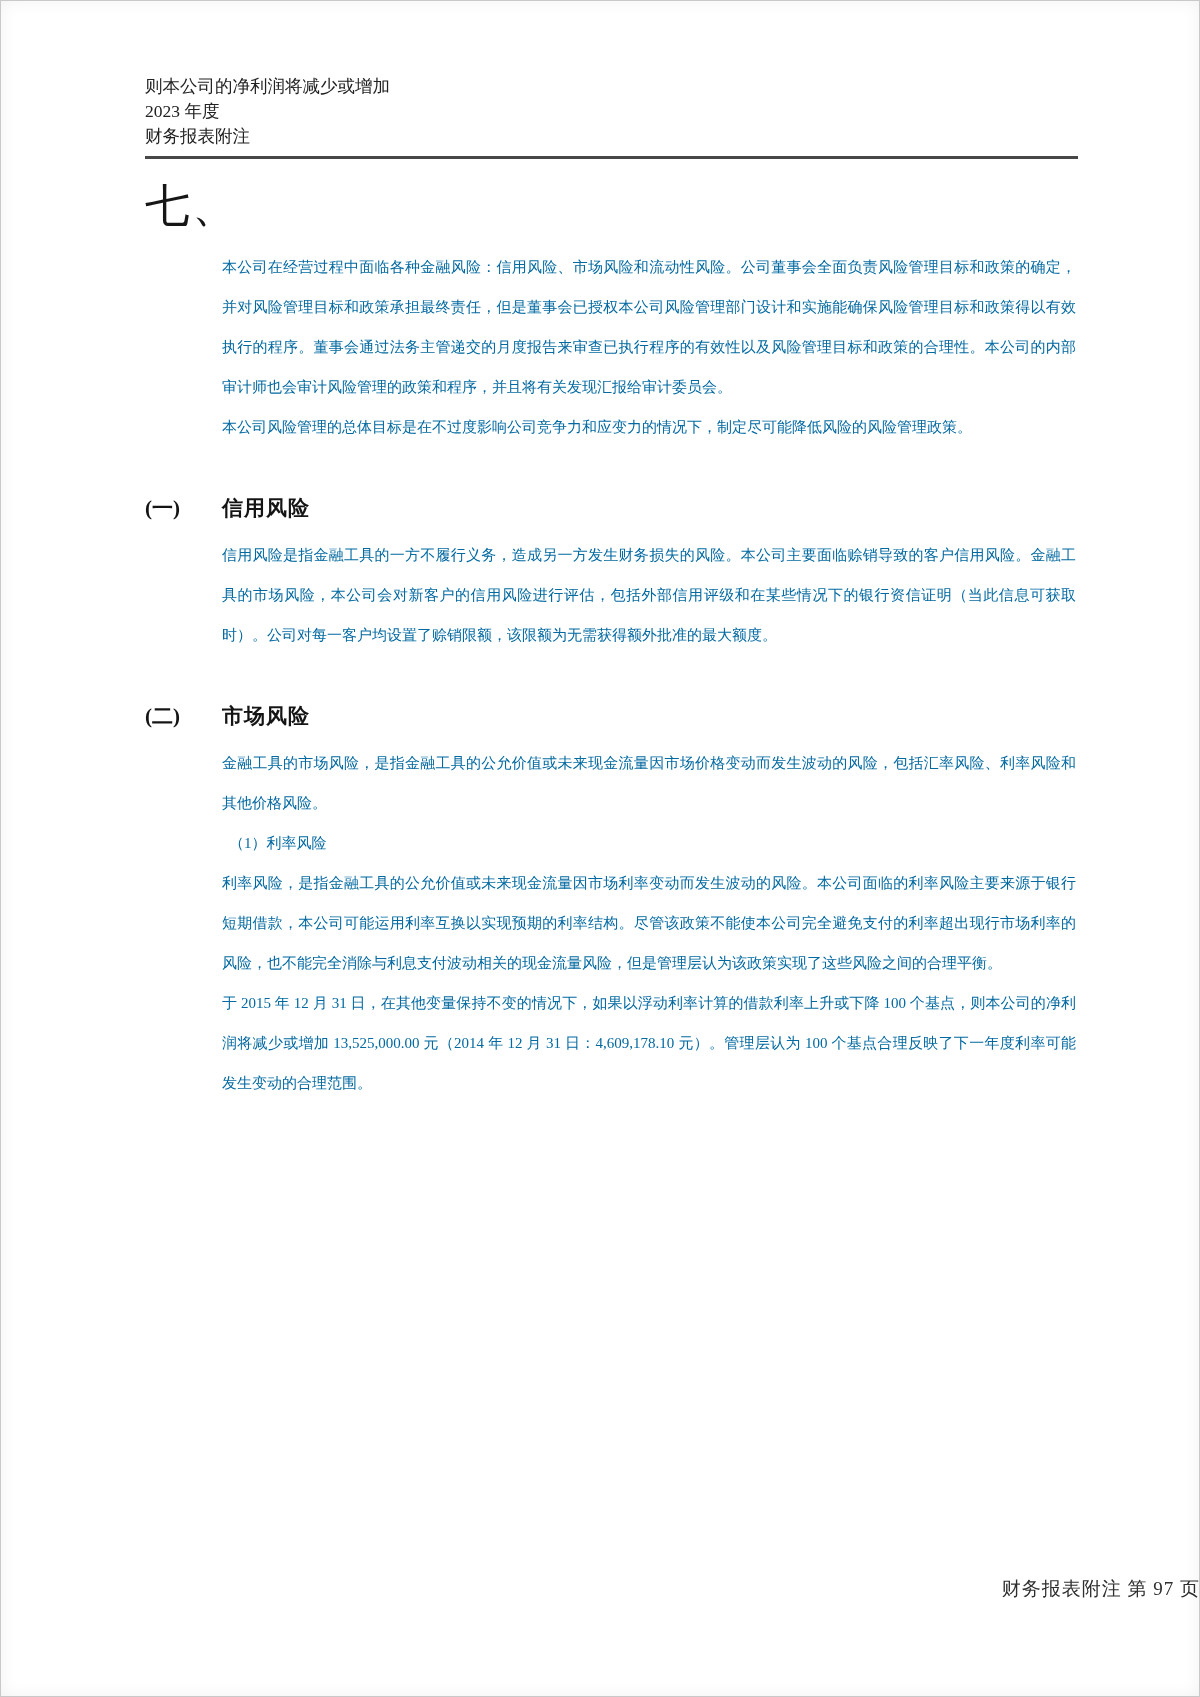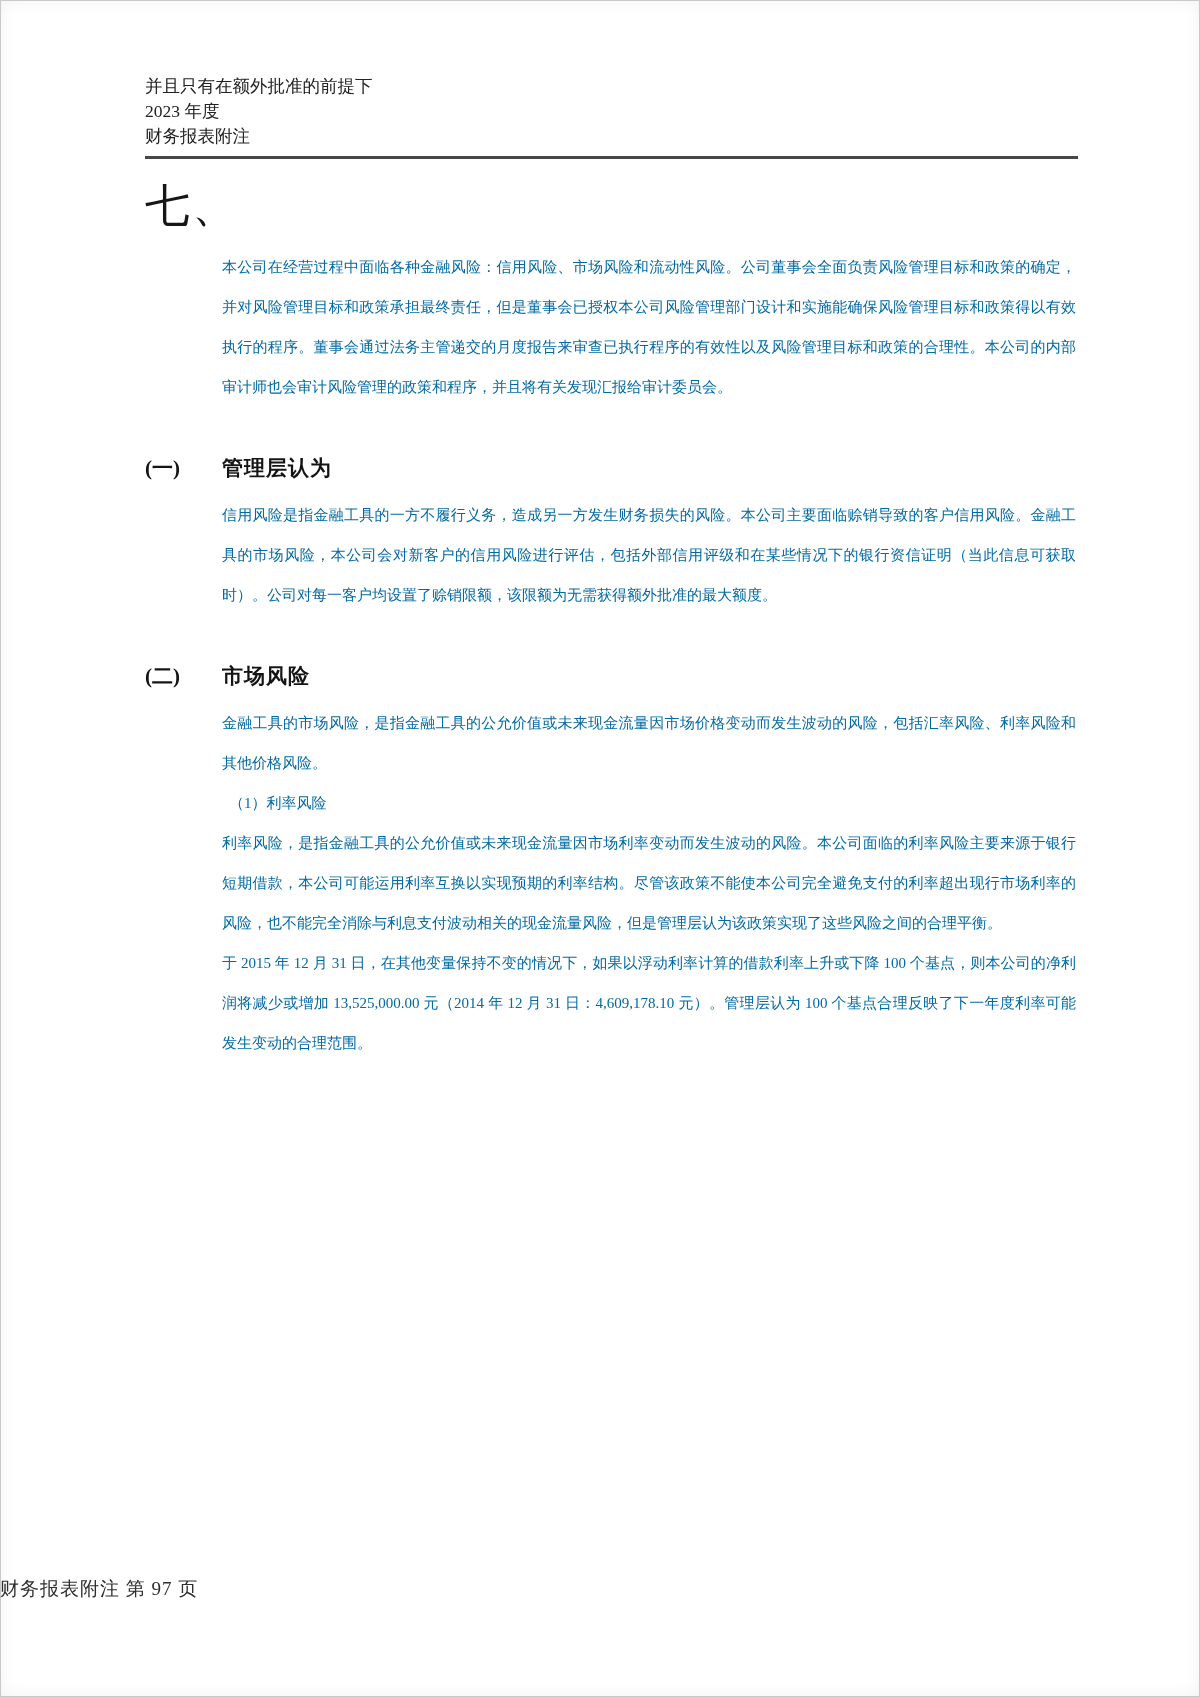--- a/index.html
+++ b/index.html
@@ -72,51 +72,52 @@
   }
   .sec-body { margin-top: 12px; }
 
   .sub-heading { padding-left: 7px; }
 
   .doc-footer {
     position: absolute;
     left: 0;
     right: 0;
     top: 1576px;
-    text-align: left;
+    text-align: right;
     font-size: 19px;
     color: #2e2e2e;
     letter-spacing: 1px;
   }
 </style>
 </head>
 <body>
 
 <div class="page">
 
   <header class="doc-header">
-    <div>并且只有在额外批准的前提下</div>
+    <div>则本公司的净利润将减少或增加</div>
     <div>2023 年度</div>
     <div>财务报表附注</div>
   </header>
 
   <hr class="header-rule">
 
   <h1 class="doc-title">
     <span class="title-num">七、</span>
   </h1>
 
   <div class="body-block intro-block">
     <p>本公司在经营过程中面临各种金融风险：信用风险、市场风险和流动性风险。公司董事会全面负责风险管理目标和政策的确定，并对风险管理目标和政策承担最终责任，但是董事会已授权本公司风险管理部门设计和实施能确保风险管理目标和政策得以有效执行的程序。董事会通过法务主管递交的月度报告来审查已执行程序的有效性以及风险管理目标和政策的合理性。本公司的内部审计师也会审计风险管理的政策和程序，并且将有关发现汇报给审计委员会。</p>
+    <p>本公司风险管理的总体目标是在不过度影响公司竞争力和应变力的情况下，制定尽可能降低风险的风险管理政策。</p>
   </div>
 
   <section class="section">
     <div class="sec-head">
       <span class="sec-label">(一)</span>
-      <span class="sec-title">管理层认为</span>
+      <span class="sec-title">信用风险</span>
     </div>
     <div class="body-block sec-body">
       <p>信用风险是指金融工具的一方不履行义务，造成另一方发生财务损失的风险。本公司主要面临赊销导致的客户信用风险。金融工具的市场风险，本公司会对新客户的信用风险进行评估，包括外部信用评级和在某些情况下的银行资信证明（当此信息可获取时）。公司对每一客户均设置了赊销限额，该限额为无需获得额外批准的最大额度。</p>
     </div>
   </section>
 
   <section class="section">
     <div class="sec-head">
       <span class="sec-label">(二)</span>
       <span class="sec-title">市场风险</span>

